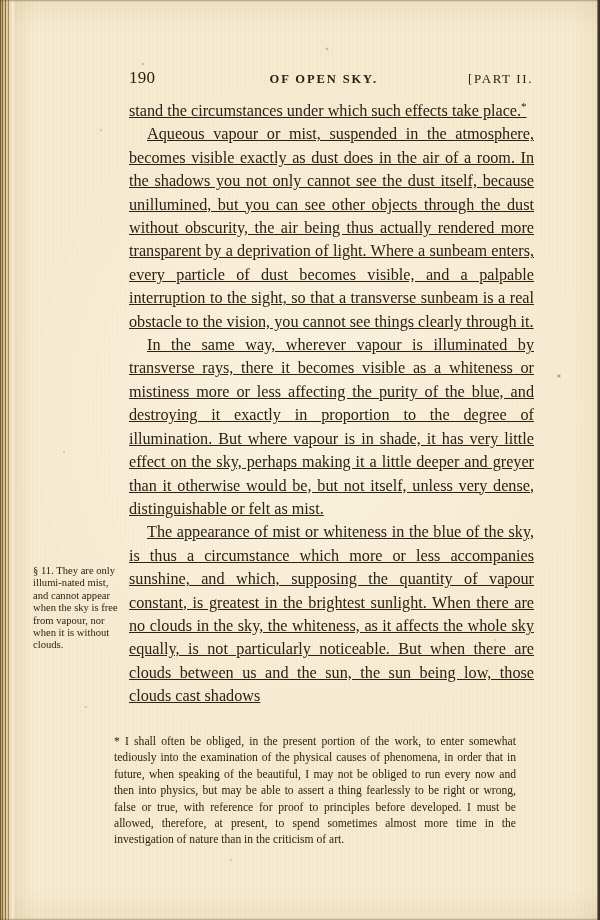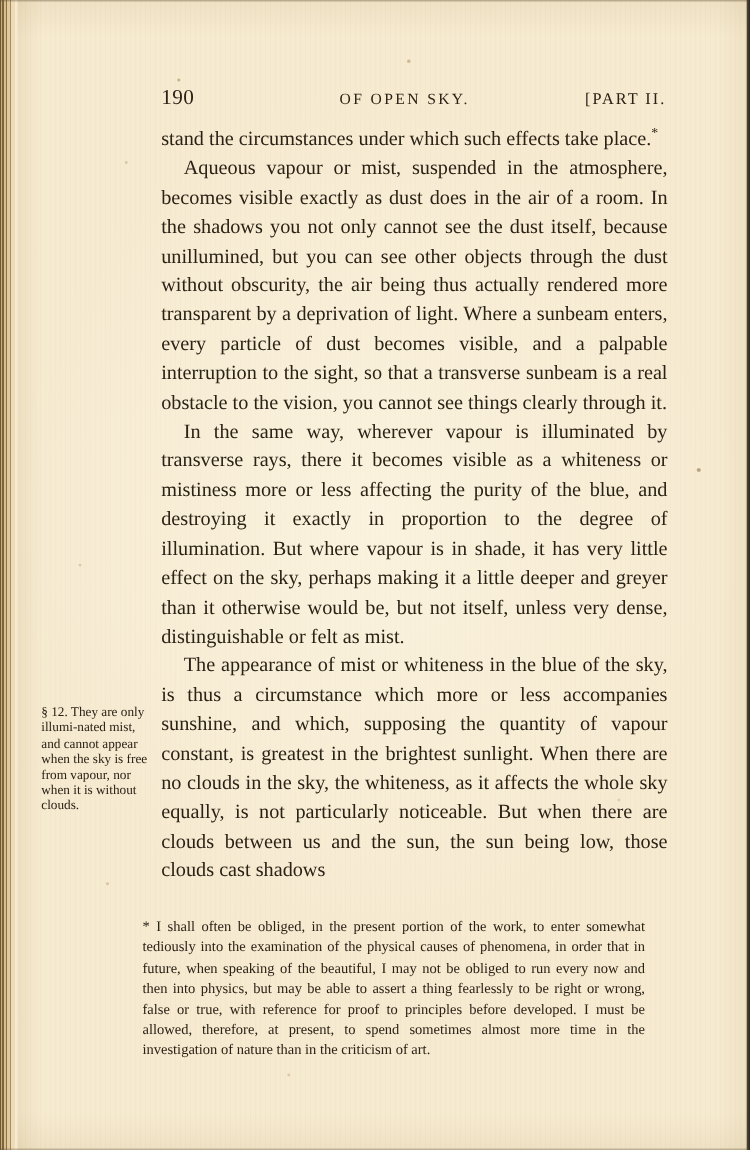--- a/index.html
+++ b/index.html
@@ -95,20 +95,21 @@
   }
   .folio {
     font-size: 17px;
     letter-spacing: 0.3px;
   }
   .head-title {
     font-size: 12.5px;
     letter-spacing: 1.9px;
     text-transform: uppercase;
     margin-left: 24px;
+    font-weight: bold;
   }
   .head-part {
     font-size: 13px;
     letter-spacing: 1.6px;
     text-transform: uppercase;
   }
 
   
   .body-col {
     position: absolute;
@@ -117,20 +118,21 @@
     width: 405px;
     font-size: 16.2px;
     line-height: 23.4px;
     text-align: justify;
     text-align-last: left;
     hyphens: none;
   }
   .body-col p {
     margin: 0;
     text-indent: 0;
+    text-decoration: underline;
   }
   .body-col p.indent {
     text-indent: 18px;
   }
   .body-col p + p {
     margin-top: 0px;
   }
   sup.fn {
     font-size: 11px;
     vertical-align: super;
@@ -179,19 +181,19 @@
     <span class="head-part">[PART II.</span>
   </div>
 
   <div class="body-col">
     <p><span>stand the circumstances under which such effects take place.</span><sup class="fn">*</sup></p>
     <p class="indent">Aqueous vapour or mist, suspended in the atmosphere, becomes visible exactly as dust does in the air of a room.  In the shadows you not only cannot see the dust itself, because unillumined, but you can see other objects through the dust without obscurity, the air being thus actually rendered more transparent by a deprivation of light.  Where a sunbeam enters, every particle of dust becomes visible, and a palpable interruption to the sight, so that a transverse sunbeam is a real obstacle to the vision, you cannot see things clearly through it.</p>
     <p class="indent">In the same way, wherever vapour is illuminated by transverse rays, there it becomes visible as a whiteness or mistiness more or less affecting the purity of the blue, and destroying it exactly in proportion to the degree of illumination.  But where vapour is in shade, it has very little effect on the sky, perhaps making it a little deeper and greyer than it otherwise would be, but not itself, unless very dense, distinguishable or felt as mist.</p>
     <p class="indent">The appearance of mist or whiteness in the blue of the sky, is thus a circumstance which more or less accompanies sunshine, and which, supposing the quantity of vapour constant, is greatest in the brightest sunlight. When there are no clouds in the sky, the whiteness, as it affects the whole sky equally, is not particularly noticeable.  But when there are clouds between us and the sun, the sun being low, those clouds cast shadows</p>
   </div>
 
-  <div class="margin-note">§ 12. They are only illumi-nated mist, and cannot appear when the sky is free from vapour, nor when it is without clouds.</div>
+  <div class="margin-note">§ 11. They are only illumi-nated mist, and cannot appear when the sky is free from vapour, nor when it is without clouds.</div>
 
   <div class="footnote">
     <span class="fn-indent">* I shall often be obliged, in the present portion of the work, to enter somewhat tediously into the examination of the physical causes of phenomena, in order that in future, when speaking of the beautiful, I may not be obliged to run every now and then into physics, but may be able to assert a thing fearlessly to be right or wrong, false or true, with reference for proof to principles before developed.  I must be allowed, therefore, at present, to spend sometimes almost more time in the investigation of nature than in the criticism of art.</span>
   </div>
 
 </div>
 
 </body></html>

